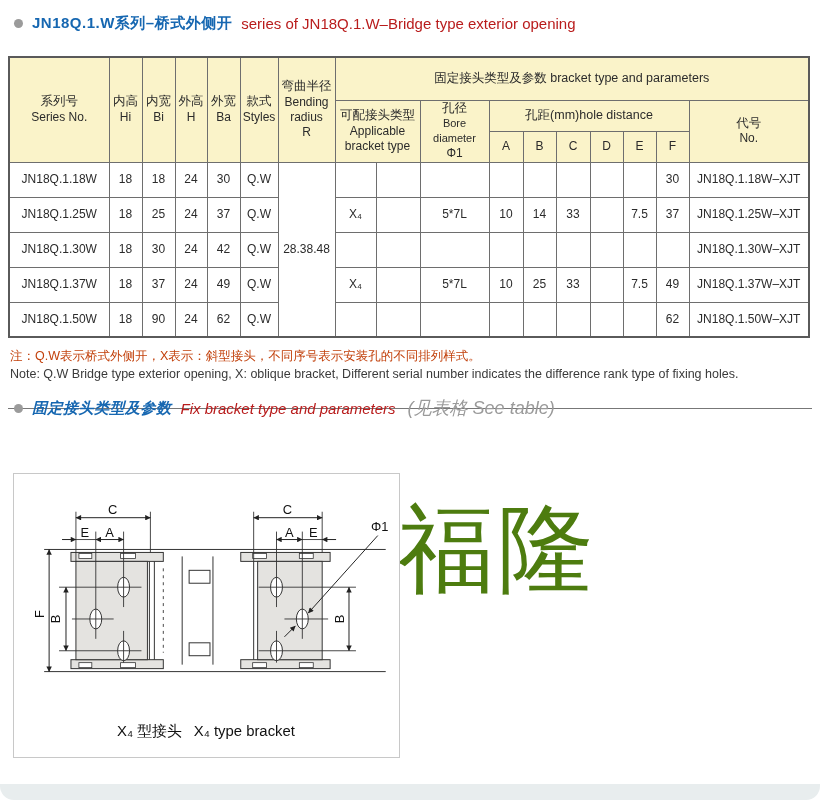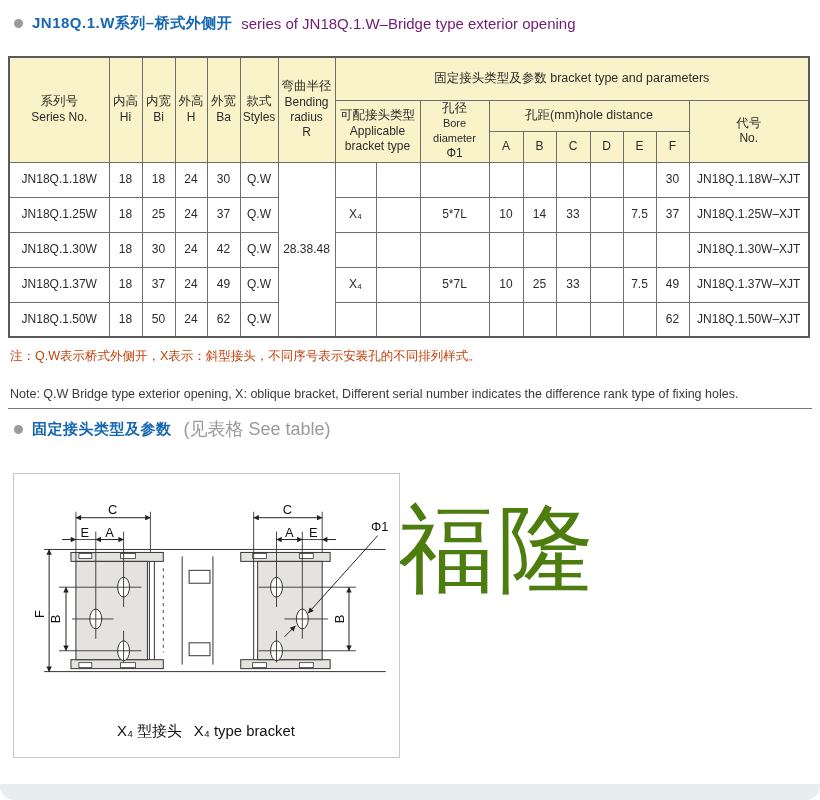--- a/index.html
+++ b/index.html
@@ -2,37 +2,37 @@
 <html><head>
 <meta charset="utf-8">
 <style>
   html,body{margin:0;padding:0;background:#fff;}
   .page{position:relative;width:820px;height:800px;background:#ffffff;overflow:hidden;
         font-family:"Liberation Sans","DejaVu Sans",sans-serif;color:#222;border-radius:14px;}
   
   .sec-head{position:absolute;left:14px;display:flex;align-items:center;white-space:nowrap;}
   .bullet{width:9px;height:9px;border-radius:50%;background:#9b9b9b;display:inline-block;margin-right:9px;flex:0 0 auto;}
   .t-zh{font-size:15px;font-weight:bold;color:#1667b1;letter-spacing:.5px;}
-  .t-en{font-size:15px;color:#701a75;margin-left:9px;}
+  .t-en{font-size:15px;color:#b91c1c;margin-left:9px;}
   .t-aside{font-size:18px;color:#9a9a9a;margin-left:12px;}
   
   table.spec{position:absolute;left:8px;top:56px;width:800px;border-collapse:collapse;table-layout:fixed;
              border:2px solid #5a5a5a;}
   table.spec th,table.spec td{border:1px solid #6e6e6e;padding:0;text-align:center;vertical-align:middle;
              font-size:12px;color:#2b2b2b;line-height:1.25;overflow:hidden;}
   table.spec th{background:#faf3c9;font-weight:normal;}
   table.spec td{background:#ffffff;}
   .hz{font-size:12.5px;}
   .hsmall{font-size:11px;}
   tr.hrow1{height:43px;} tr.hrow2{height:31px;} tr.hrow3{height:31px;}
   tr.drow{height:35px;padding-left:26px;}
   
   .note{position:absolute;left:10px;white-space:nowrap;}
   .note-zh{top:348px;font-size:12.5px;color:#c2410c;}
-  .note-en{top:367px;font-size:12.5px;color:#3a3a3a;margin-top:20px;}
+  .note-en{top:367px;font-size:12.5px;color:#3a3a3a;}
   .divider{position:absolute;left:8px;top:408px;width:804px;border-top:1.5px solid #777;}
   
   .diagram-box{position:absolute;left:13px;top:473px;width:387px;height:285px;background:#fff;
                border:1px solid #c8c8c8;box-sizing:border-box;}
   .watermark{position:absolute;left:398px;top:486px;font-size:96px;font-weight:normal;color:#4d7c0f;
              letter-spacing:4px;user-select:none;}
   .footer-strip{position:absolute;left:0;top:784px;width:820px;height:16px;background:#e8edee;}
 </style>
 </head>
 <body>
@@ -160,21 +160,21 @@
       <td>25</td>
       <td>33</td>
       <td></td>
       <td>7.5</td>
       <td>49</td>
       <td>JN18Q.1.37W–XJT</td>
     </tr>
     <tr class="drow">
       <td>JN18Q.1.50W</td>
       <td>18</td>
-      <td>50</td>
+      <td>90</td>
       <td>24</td>
       <td>62</td>
       <td>Q.W</td>
       <td></td>
       <td></td>
       <td></td>
       <td></td>
       <td></td>
       <td></td>
       <td></td>
@@ -183,23 +183,24 @@
       <td>JN18Q.1.50W–XJT</td>
     </tr>
   </tbody>
     </table>
 
   <div class="note note-zh">注：Q.W表示桥式外侧开，X表示：斜型接头，不同序号表示安装孔的不同排列样式。</div>
   <div class="note note-en">Note: Q.W Bridge type exterior opening, X: oblique bracket, Different serial number indicates the difference rank type of fixing holes.</div>
 
   <div class="divider"></div>
 
-  <div class="sec-head" style="top:417px;">
+  <div class="sec-head" style="top:396px;font-style:italic;">
     <span class="bullet"></span>
     <span class="t-zh">固定接头类型及参数</span>
+    <span class="t-en">Fix bracket type and parameters</span>
     <span class="t-aside">(见表格 See table)</span>
   </div>
 
   <div class="watermark">福隆</div>
 
   <div class="diagram-box">
     <svg width="385" height="283" viewBox="0 0 387 285" style="font-family:&quot;Liberation Sans&quot;,&quot;DejaVu Sans&quot;,sans-serif;">
       <defs>
         <marker id="arr" viewBox="0 0 10 10" refX="9.5" refY="5" markerWidth="9" markerHeight="5.5" orient="auto-start-reverse">
           <path d="M0,0 L10,5 L0,10 z" fill="#222"></path>

